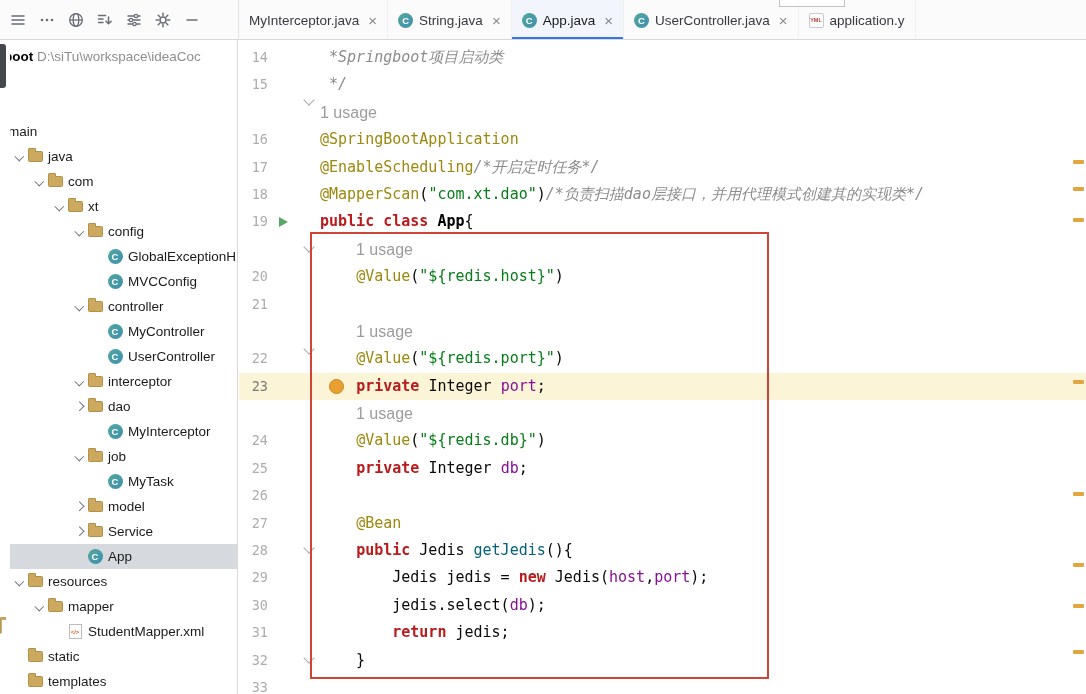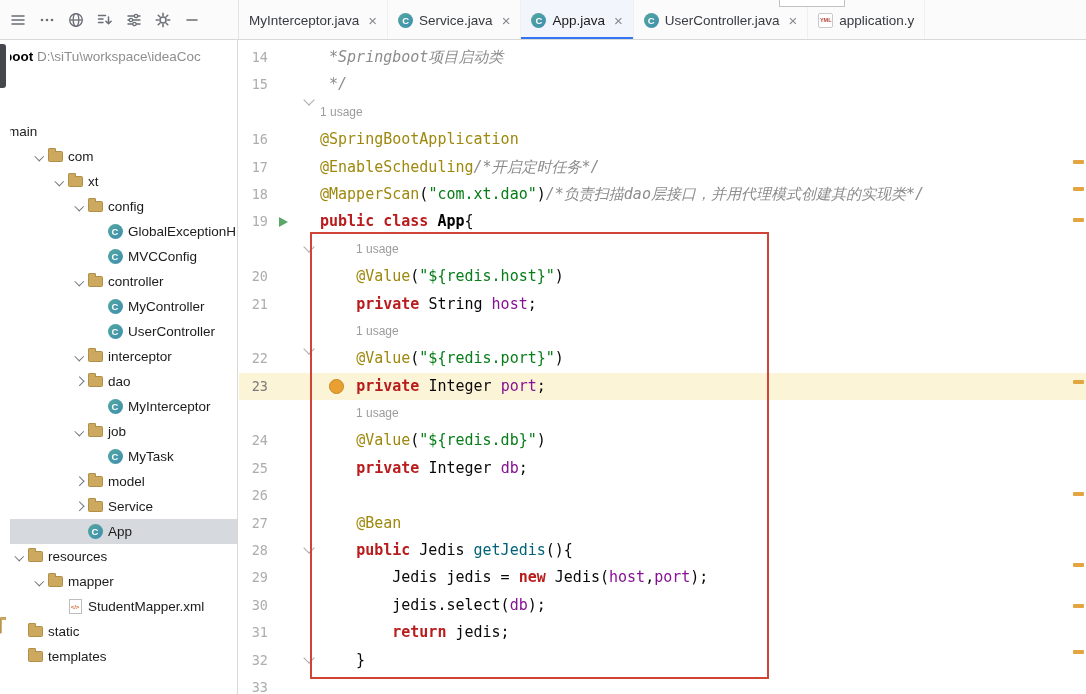--- a/index.html
+++ b/index.html
@@ -67,21 +67,21 @@
   .rows{position:absolute;top:4px;left:0;right:0;}
   .crow{display:flex;height:27.4px;line-height:27.4px;position:relative;
         font-family:"DejaVu Sans Mono",monospace;font-size:15px;}
   .crow.current{background:#FCF4D7;}
   .gut{width:81px;flex:none;position:relative;}
   .lnum{position:absolute;right:52px;color:#ADADAD;font-size:13.5px;}
   .current .lnum{color:#7A7A7A;}
   .runic{position:absolute;left:40px;top:8.5px;width:0;height:0;border-left:9px solid #59A869;
          border-top:5.5px solid transparent;border-bottom:5.5px solid transparent;}
   .ctext{white-space:pre;}
-  .usage-row .ctext{font-family:"Liberation Sans",sans-serif;font-size:12px;color:#9C9C9C;}
+  .usage-row .ctext{font-family:"Liberation Sans",sans-serif;font-size:16px;color:#9C9C9C;}
   .bp{position:absolute;left:90px;top:6px;width:15px;height:15px;border-radius:50%;
       background:#E8A033;border:1px solid #C9861D;box-sizing:border-box;}
 
   
   .s-kw{color:#b91c1c;font-weight:bold;}
   .s-pln{color:#080808;}
   .s-str{color:#067D17;}
   .s-ann{color:#9E880D;}
   .s-cmt{color:#8C8C8C;font-style:italic;}
   .s-fld{color:#871094;}
@@ -146,21 +146,21 @@
           </svg>
       </span>
     </div>
     <div class="tabbar">
         <div class="tab">
           <span class="tlabel">MyInterceptor.java</span>
           <span class="tclose">×</span>
         </div>
         <div class="tab">
           <span class="cicon">C</span>
-          <span class="tlabel">Service.java</span>
+          <span class="tlabel">String.java</span>
           <span class="tclose">×</span>
         </div>
         <div class="tab active">
           <span class="cicon">C</span>
           <span class="tlabel">App.java</span>
           <span class="tclose">×</span>
         </div>
         <div class="tab">
           <span class="cicon">C</span>
           <span class="tlabel">UserController.java</span>
@@ -191,20 +191,31 @@
         </span>
       </div>
       <div class="trow"></div>
       <div class="trow"></div>
       <div class="trow">
         <span class="tinner" style="margin-left: -2px;">
           <span class="tlbl">main</span>
         </span>
       </div>
       <div class="trow">
+        <span class="tinner" style="margin-left: 2px;">
+          <span class="chv">
+            <i class="cv cv-d"></i>
+          </span>
+          <span class="tico">
+            <span class="fic"></span>
+          </span>
+          <span class="tlbl">java</span>
+        </span>
+      </div>
+      <div class="trow">
         <span class="tinner" style="margin-left: 22px;">
           <span class="chv">
             <i class="cv cv-d"></i>
           </span>
           <span class="tico">
             <span class="fic"></span>
           </span>
           <span class="tlbl">com</span>
         </span>
       </div>
@@ -465,21 +476,20 @@
         <div class="crow">
           <div class="gut">
             <span class="lnum">20</span>
           </div>
           <div class="ctext"><span class="s-pln">    </span><span class="s-ann">@Value</span><span class="s-pln">(</span><span class="s-str">"${redis.host}"</span><span class="s-pln">)</span></div>
         </div>
         <div class="crow">
           <div class="gut">
             <span class="lnum">21</span>
           </div>
-          <div class="ctext"><span class="s-pln">    </span><span class="s-kw">private </span><span class="s-pln">String </span><span class="s-fld">host</span><span class="s-pln">;</span></div>
         </div>
         <div class="crow usage-row">
           <div class="gut"></div>
           <div class="ctext" style="padding-left: 36px;">1 usage</div>
         </div>
         <div class="crow">
           <div class="gut">
             <span class="lnum">22</span>
           </div>
           <div class="ctext"><span class="s-pln">    </span><span class="s-ann">@Value</span><span class="s-pln">(</span><span class="s-str">"${redis.port}"</span><span class="s-pln">)</span></div>

